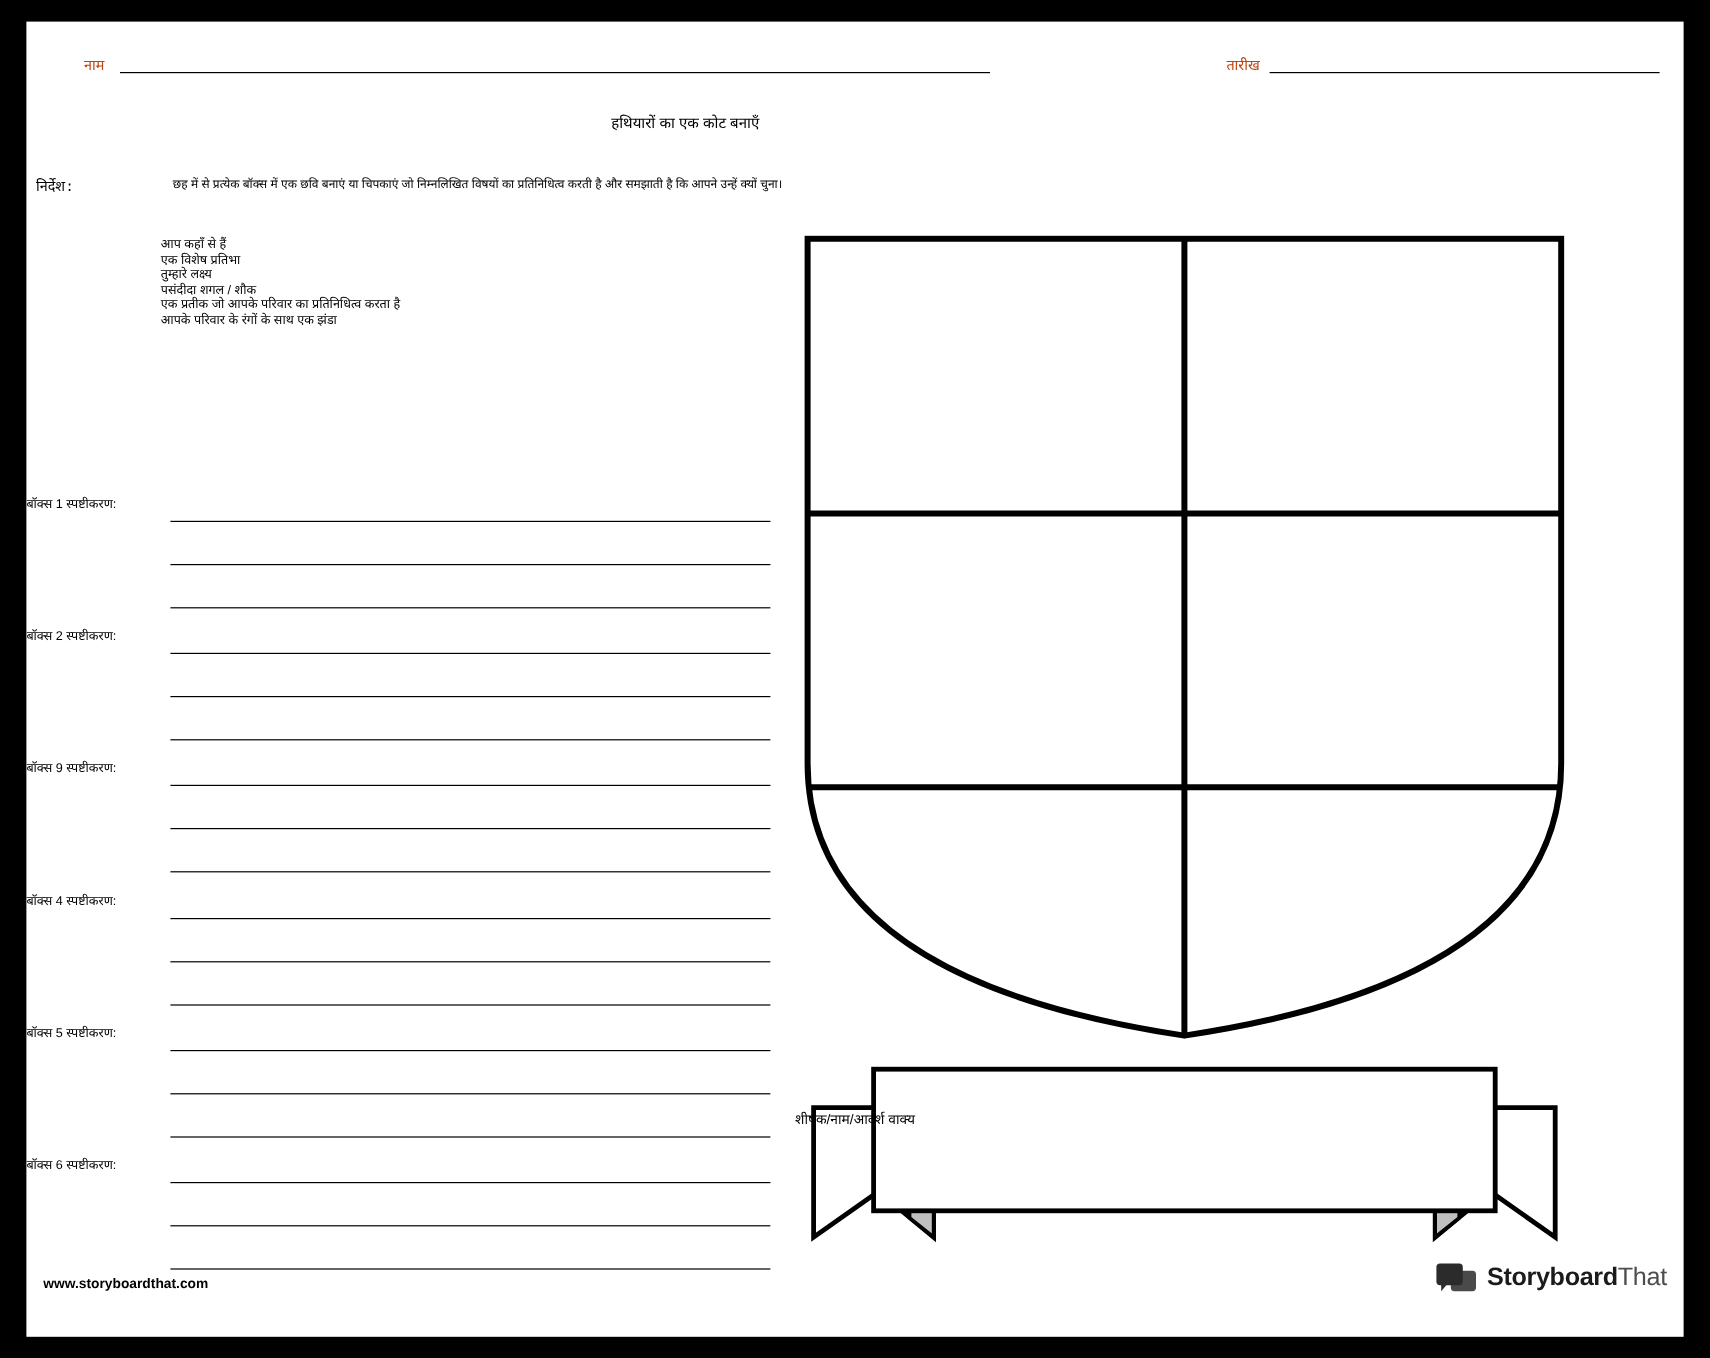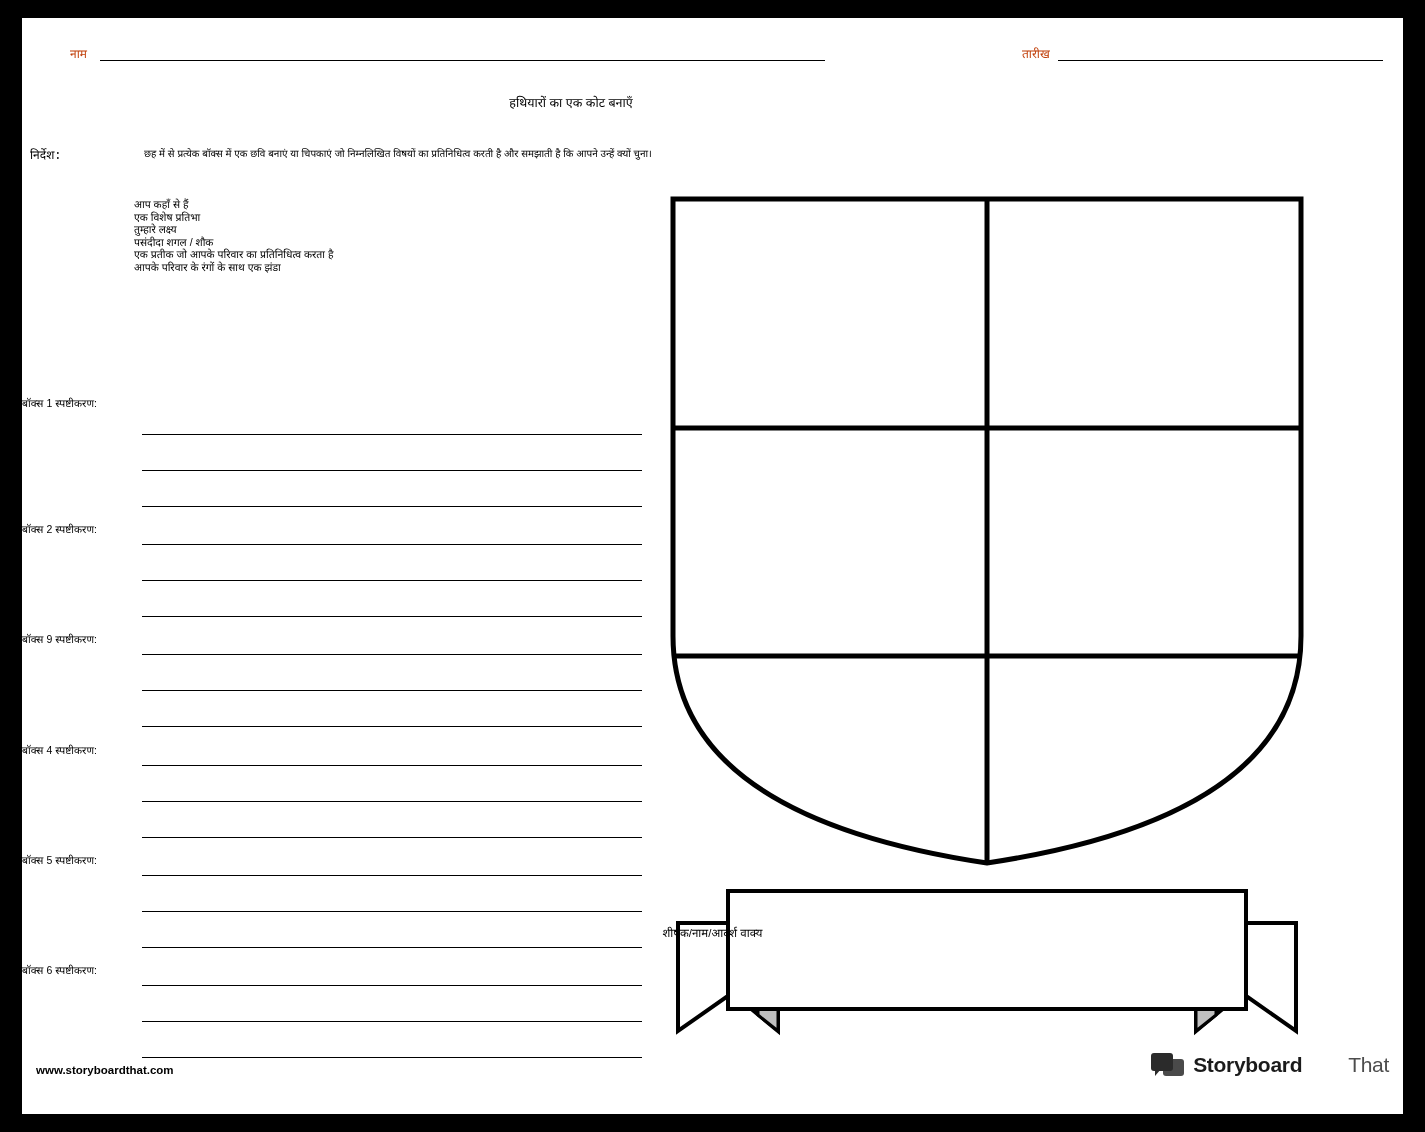--- a/index.html
+++ b/index.html
@@ -148,21 +148,21 @@
     width: 0; height: 0;
     border-left: 6px solid #2b2b2b;
     border-bottom: 7px solid transparent;
   }
   .brand-text {
     font-size: 21px;
     font-weight: bold;
     color: #1b1b1b;
     letter-spacing: -0.3px;
   }
-  .brand-text .light { font-weight: normal; color:#4d4d4d;padding-left:46px; }
+  .brand-text .light { font-weight: normal; color:#4d4d4d; }
 </style>
 </head>
 <body>
 
 <div class="page">
 
   <div class="hdr-label" style="left:48px; top:27px;">नाम</div>
   <div class="hdr-line" style="left:78px; top:42px; width:725px;"></div>
 
   <div class="hdr-label" style="left:1000px; top:27px;">तारीख</div>
@@ -175,21 +175,21 @@
 
   <div class="topics">
     <div>आप कहाँ से हैं</div>
     <div>एक विशेष प्रतिभा</div>
     <div>तुम्हारे लक्ष्य</div>
     <div>पसंदीदा शगल / शौक</div>
     <div>एक प्रतीक जो आपके परिवार का प्रतिनिधित्व करता है</div>
     <div>आपके परिवार के रंगों के साथ एक झंडा</div>
   </div>
 
-  <div class="box-label" style="top:378px;">बॉक्स 1 स्पष्टीकरण:</div>
+  <div class="box-label" style="top:394px;">बॉक्स 1 स्पष्टीकरण:</div>
   <div class="write-line" style="top:416px;"></div>
   <div class="write-line" style="top:452px;"></div>
   <div class="write-line" style="top:488px;"></div>
 
   <div class="box-label" style="top:504px;">बॉक्स 2 स्पष्टीकरण:</div>
   <div class="write-line" style="top:526px;"></div>
   <div class="write-line" style="top:562px;"></div>
   <div class="write-line" style="top:598px;"></div>
 
   <div class="box-label" style="top:614px;">बॉक्स 9 स्पष्टीकरण:</div>

